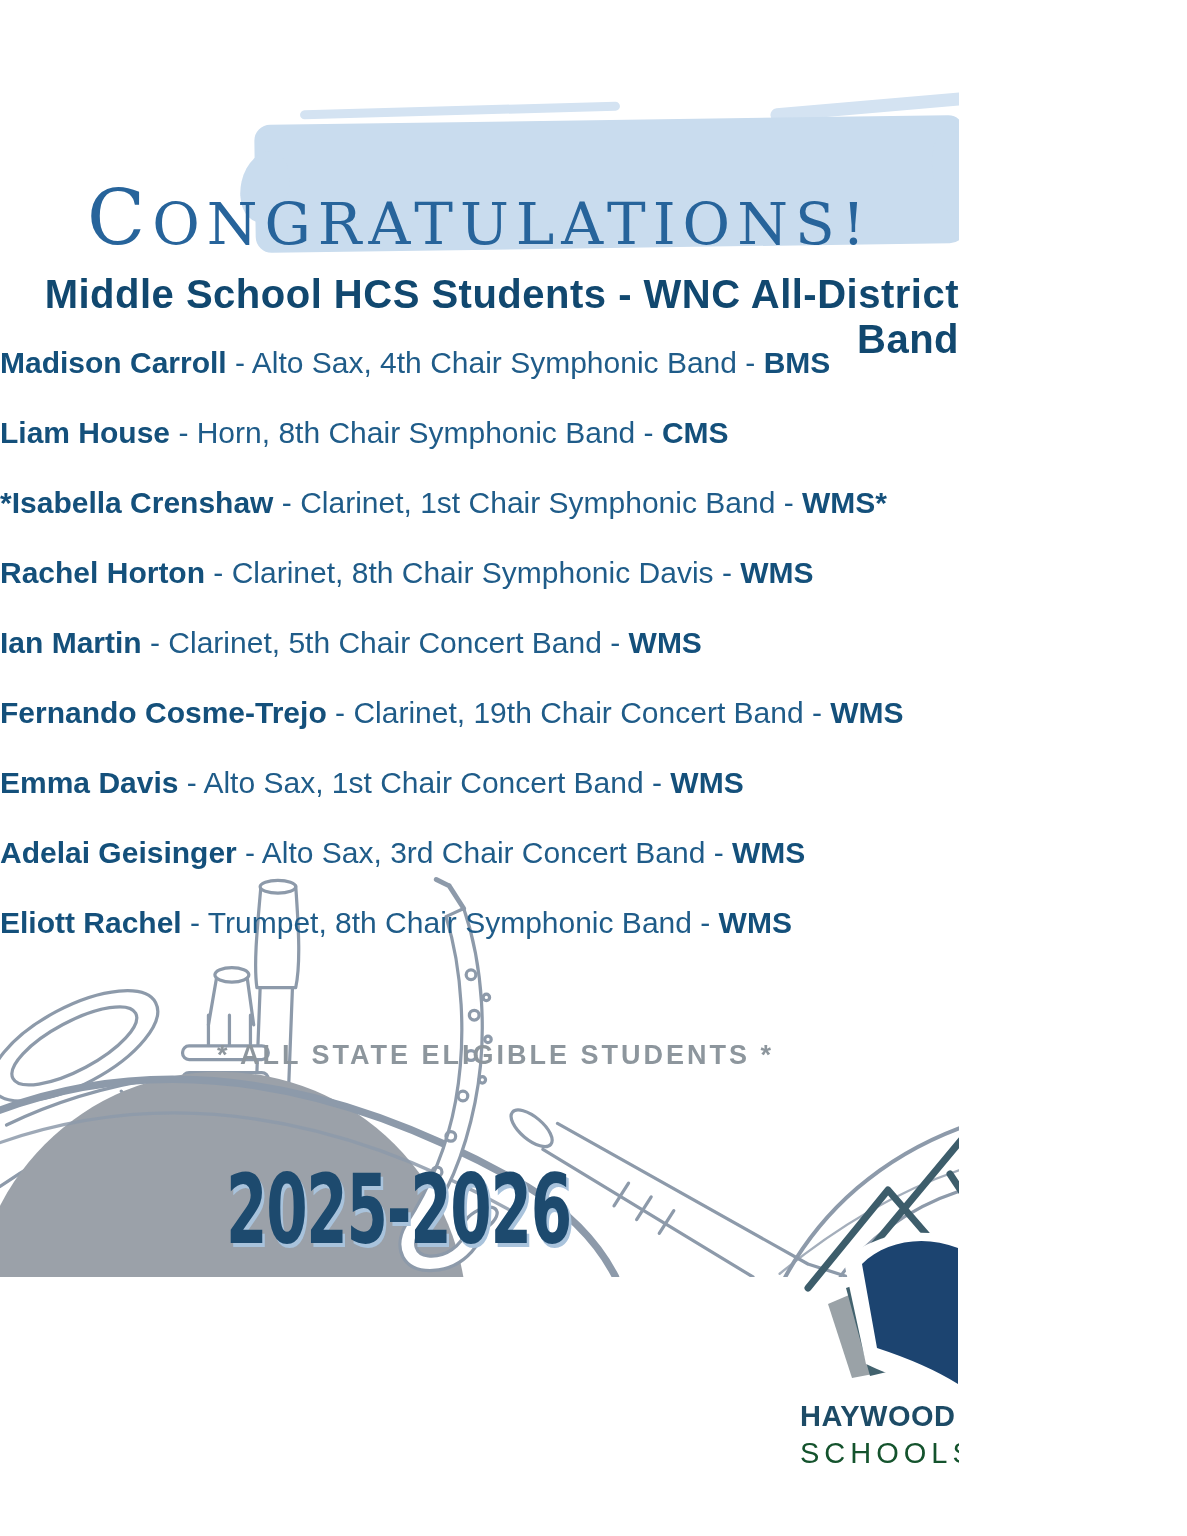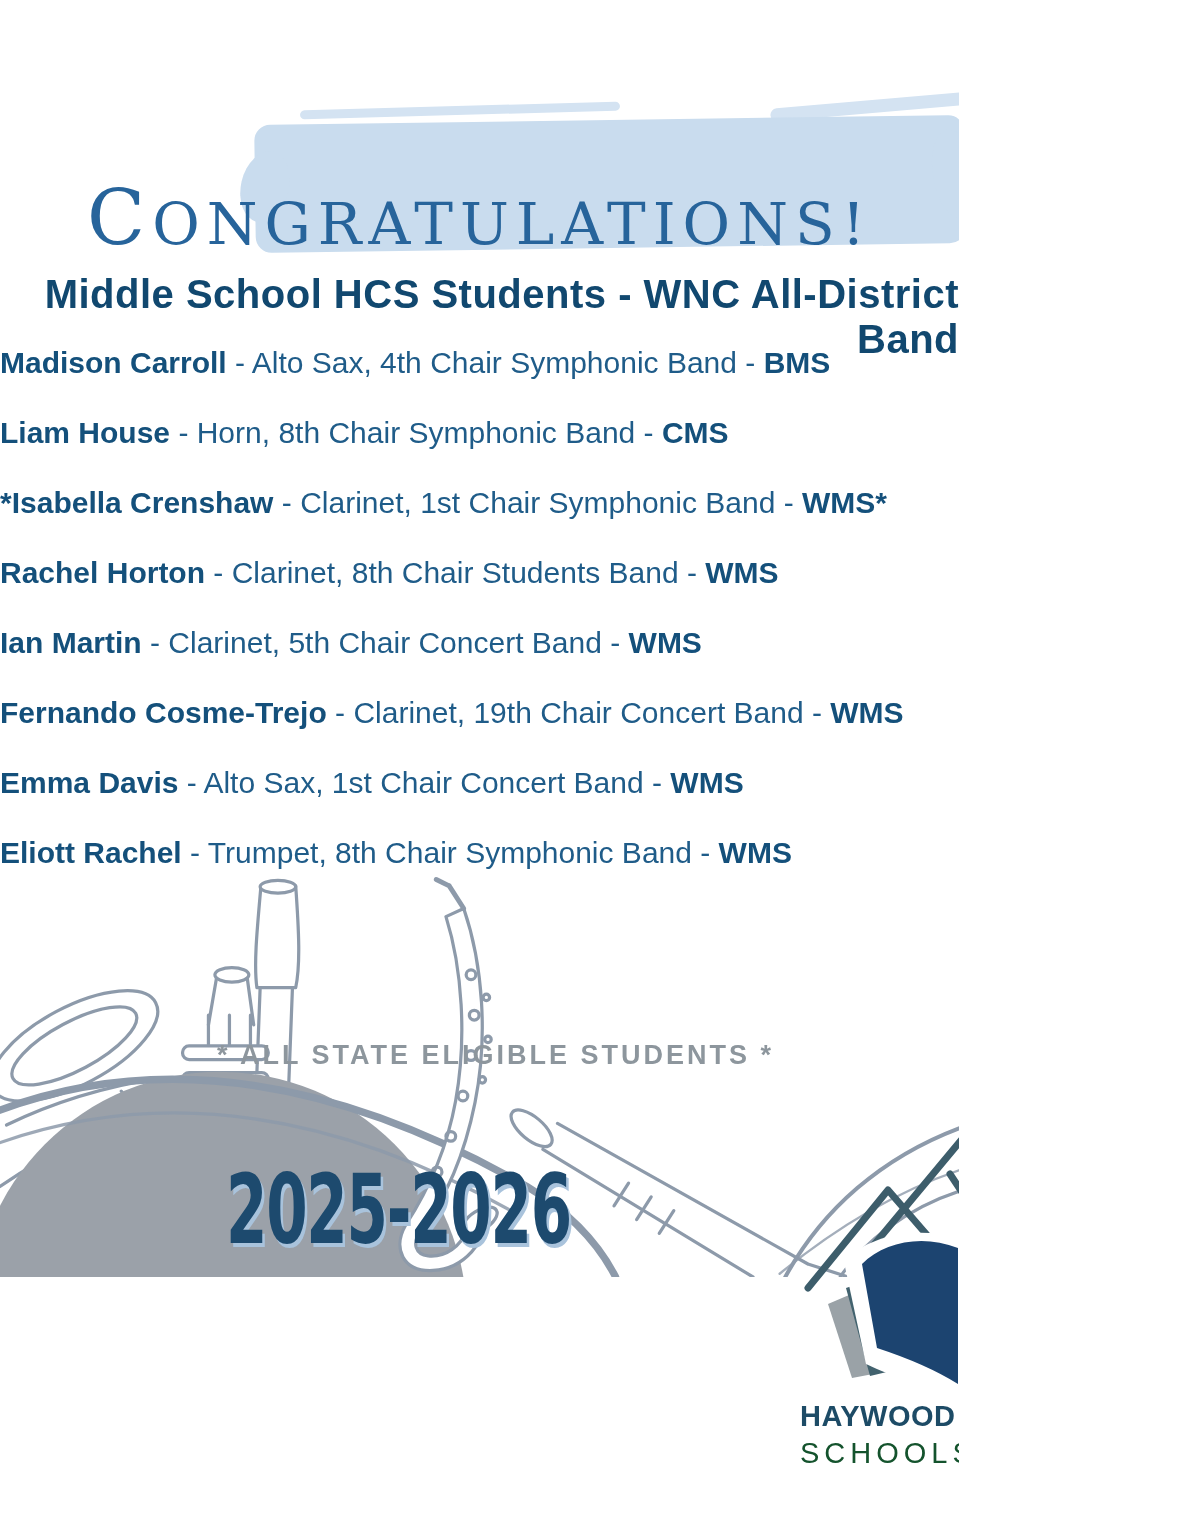--- a/index.html
+++ b/index.html
@@ -129,24 +129,25 @@
   <div class="brush-streak-a"></div>
   <div class="brush-streak-b"></div>
   <div class="brush-main"></div>
   <h1 class="title">CONGRATULATIONS!</h1>
   <div class="subtitle">Middle School HCS Students - WNC All-District Band</div>
 
   <div class="students">
     <div class="student-line"><span class="student-name">Madison Carroll</span><span class="student-detail"> - Alto Sax, 4th Chair Symphonic Band - </span><span class="student-school">BMS</span></div>
     <div class="student-line"><span class="student-name">Liam House</span><span class="student-detail"> - Horn, 8th Chair Symphonic Band - </span><span class="student-school">CMS</span></div>
     <div class="student-line"><span class="student-name">*Isabella Crenshaw</span><span class="student-detail"> - Clarinet, 1st Chair Symphonic Band - </span><span class="student-school">WMS*</span></div>
-    <div class="student-line"><span class="student-name">Rachel Horton</span><span class="student-detail"> - Clarinet, 8th Chair Students Band - </span><span class="student-school">WMS</span></div>
+    <div class="student-line"><span class="student-name">Rachel Horton</span><span class="student-detail"> - Clarinet, 8th Chair Symphonic Davis - </span><span class="student-school">WMS</span></div>
     <div class="student-line"><span class="student-name">Ian Martin</span><span class="student-detail"> - Clarinet, 5th Chair Concert Band - </span><span class="student-school">WMS</span></div>
     <div class="student-line"><span class="student-name">Fernando Cosme-Trejo</span><span class="student-detail"> - Clarinet, 19th Chair Concert Band - </span><span class="student-school">WMS</span></div>
     <div class="student-line"><span class="student-name">Emma Davis</span><span class="student-detail"> - Alto Sax, 1st Chair Concert Band - </span><span class="student-school">WMS</span></div>
+    <div class="student-line"><span class="student-name">Adelai Geisinger</span><span class="student-detail"> - Alto Sax, 3rd Chair Concert Band - </span><span class="student-school">WMS</span></div>
     <div class="student-line"><span class="student-name">Eliott Rachel</span><span class="student-detail"> - Trumpet, 8th Chair Symphonic Band - </span><span class="student-school">WMS</span></div>
   </div>
 
   <div class="footnote">* ALL STATE ELIGIBLE  STUDENTS *</div>
   <div class="year">2025-2026</div>
 
   <div class="logo">
     <svg width="322" height="298" viewBox="0 0 322 298" aria-hidden="true">
 
       <g stroke="#3d5d6b" stroke-width="7" fill="none" stroke-linecap="round" stroke-linejoin="round">

